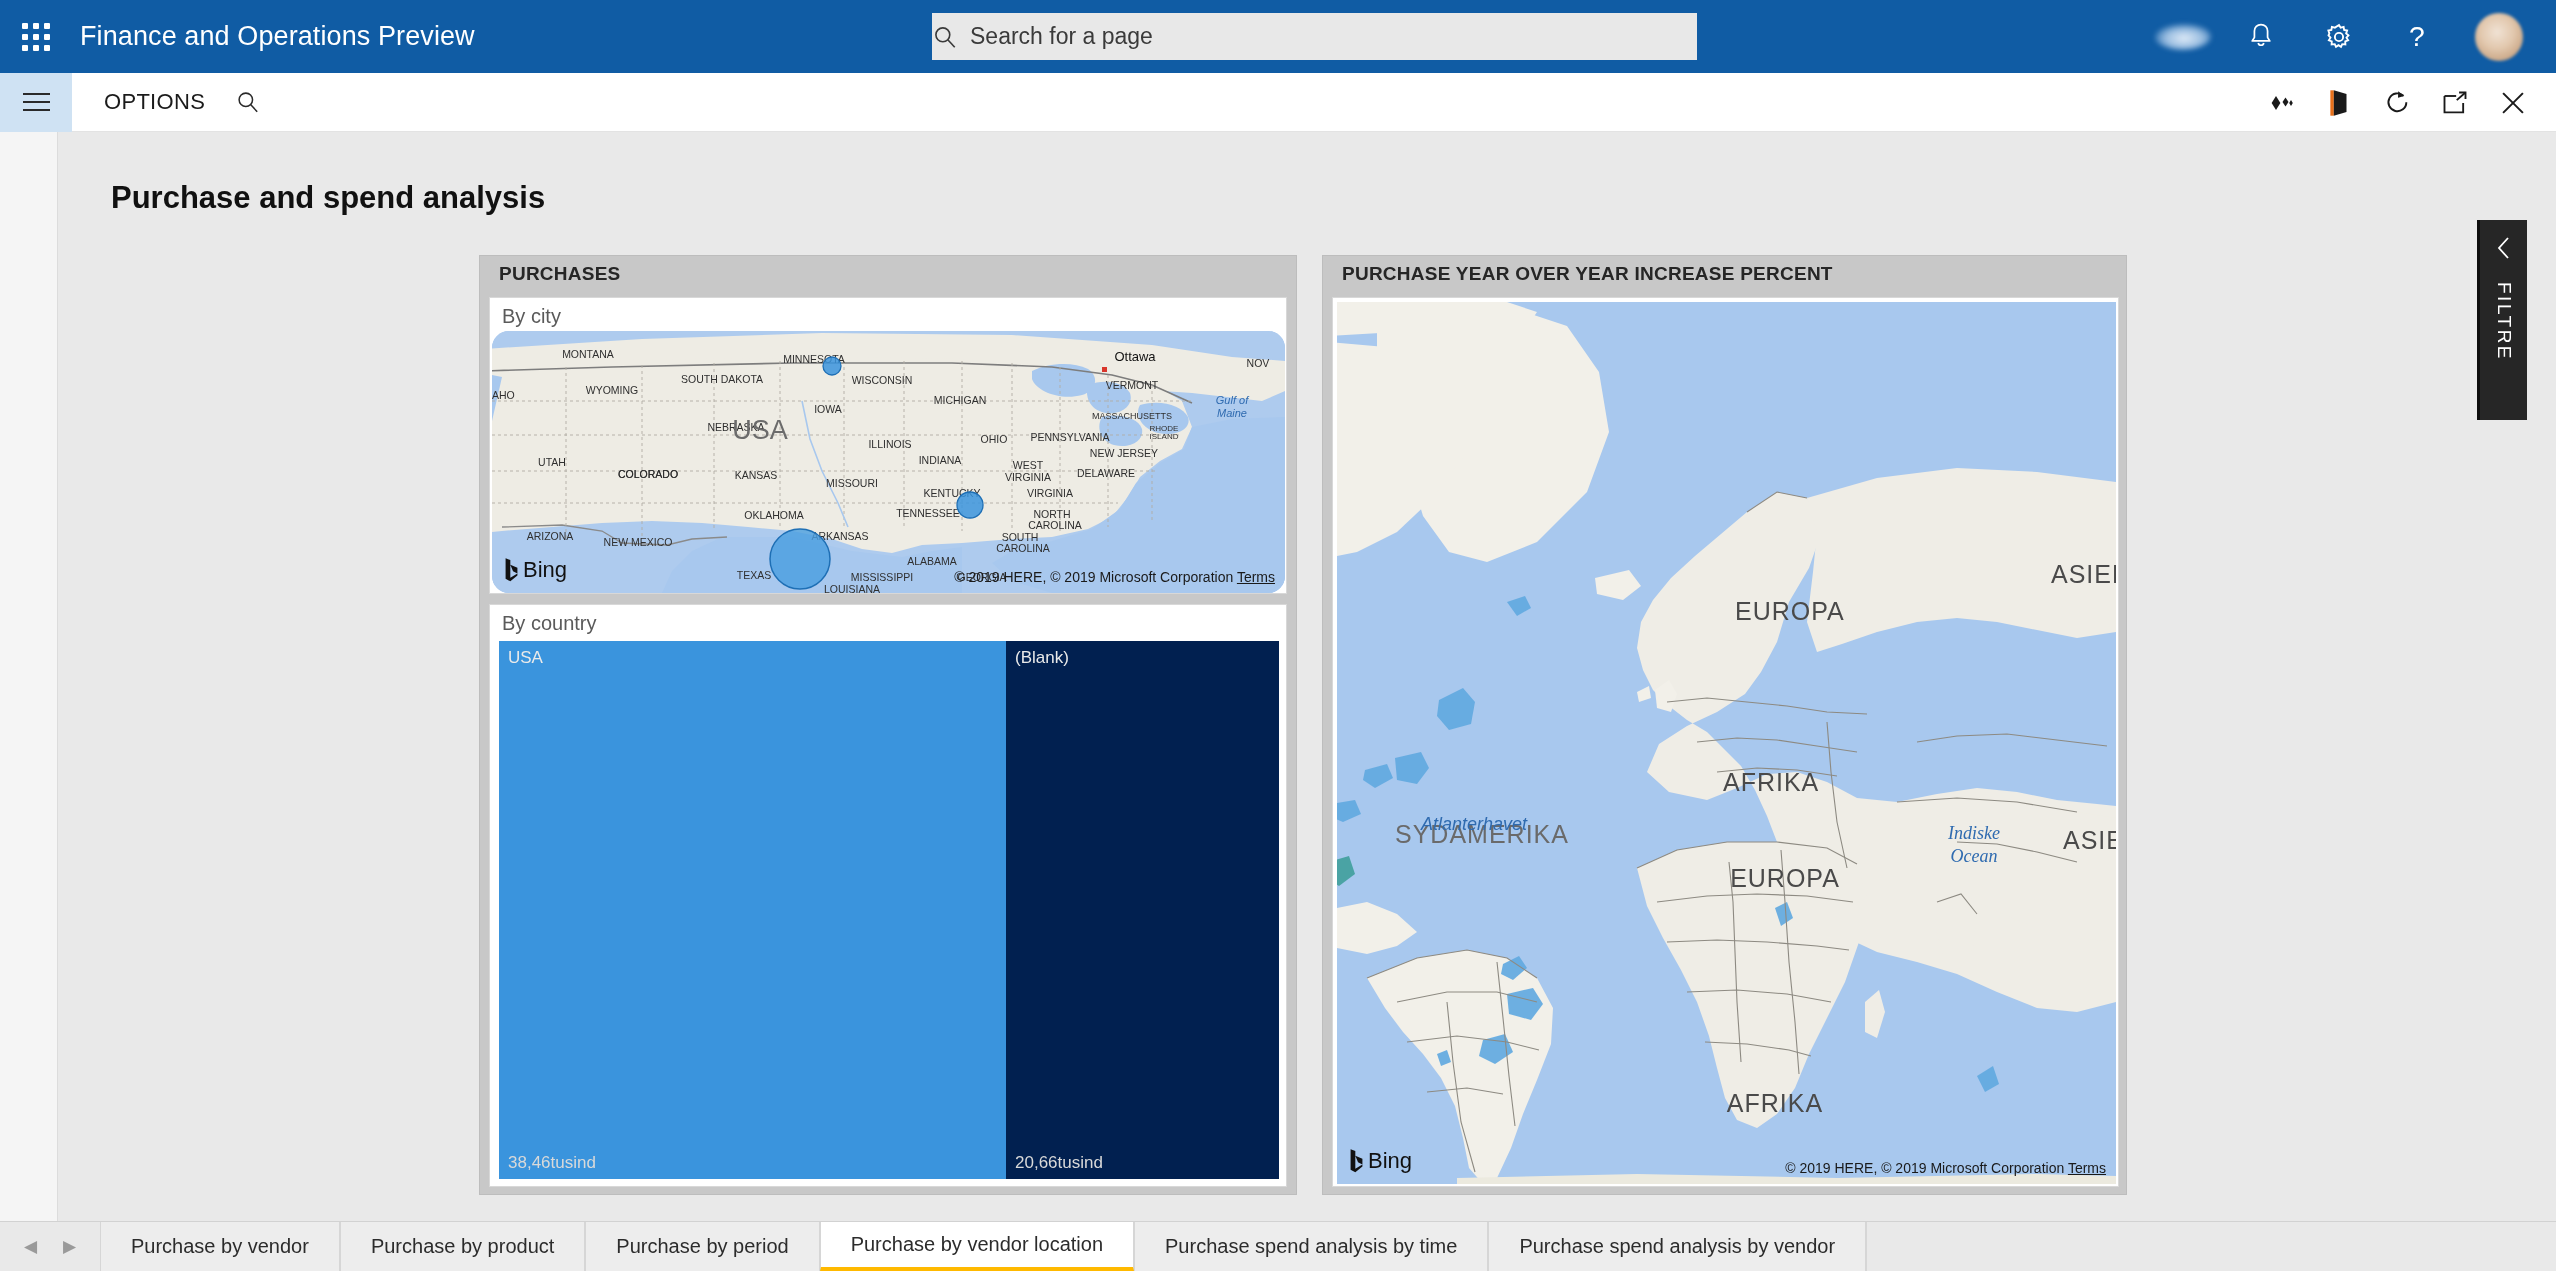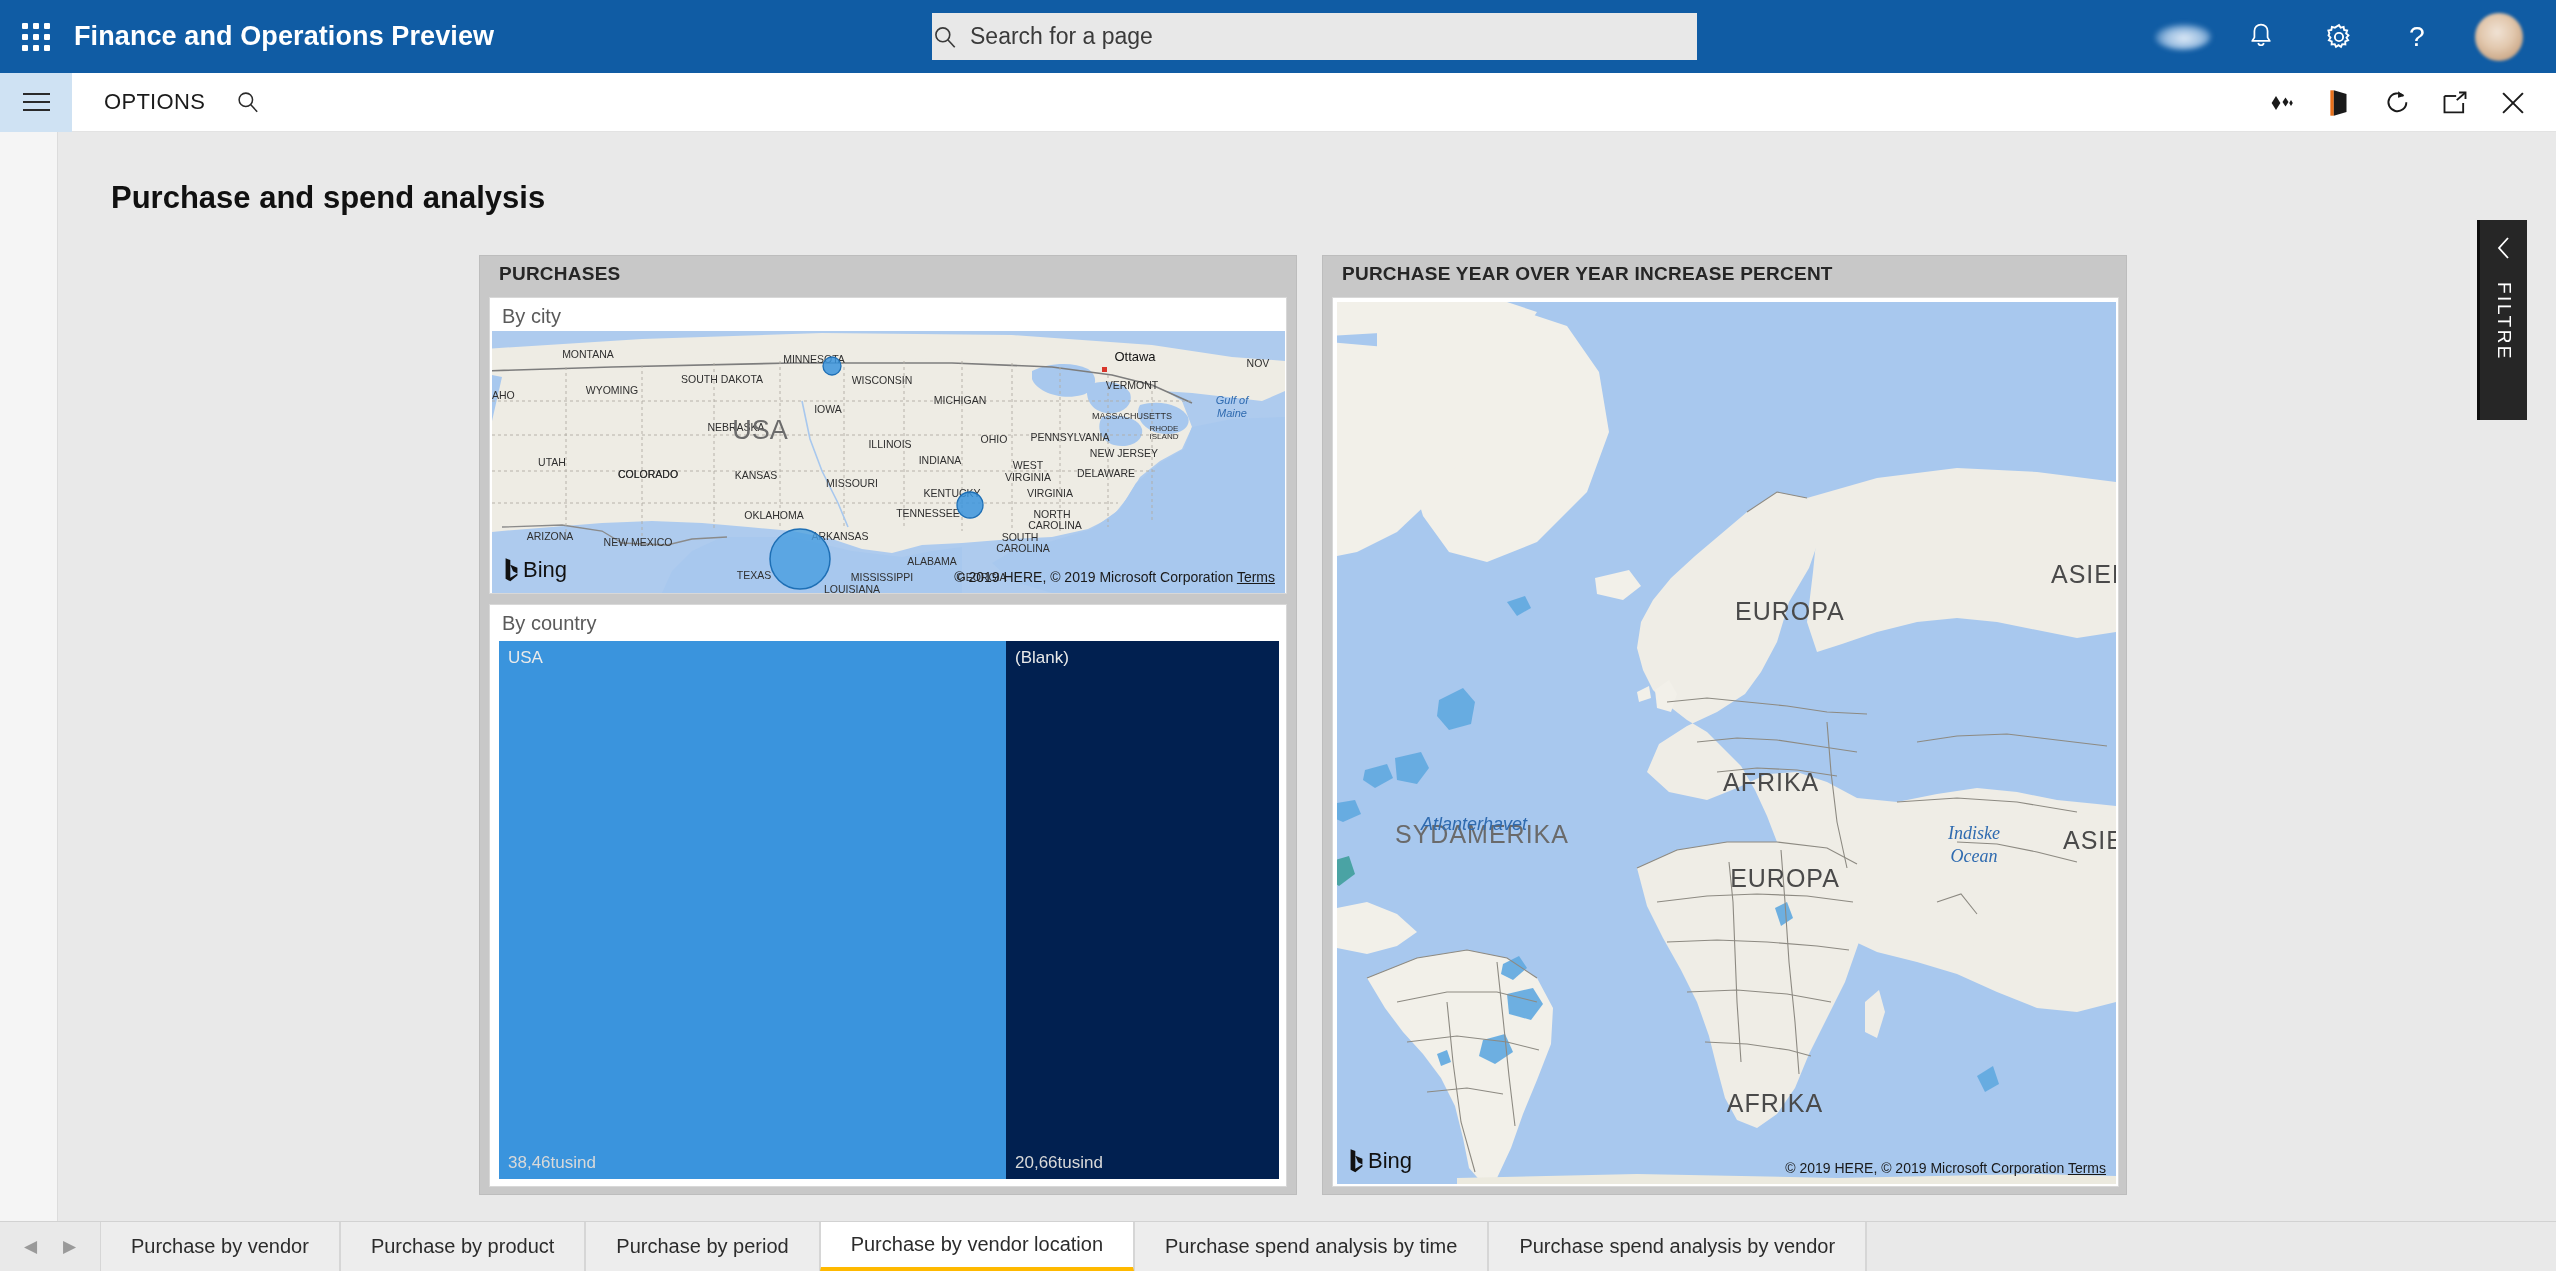--- a/index.html
+++ b/index.html
@@ -25,23 +25,23 @@
   .waffle-grid {
     display: grid;
     grid-template-columns: repeat(3, 6px);
     grid-template-rows: repeat(3, 6px);
     gap: 5px;
   }
   .waffle-grid i { display:block; width:6px; height:6px; background:#fff; border-radius:1px; }
   .app-title {
     color: #ffffff;
     font-size: 27px;
-    font-weight: bold;
+    font-weight: normal;
     letter-spacing: .1px;
-    margin-left: 2px;
+    margin-left: 8px;
     white-space: nowrap;
   }
   .search-wrap {
     position: absolute; left: 932px; top: 13px;
     width: 765px; height: 47px;
     background: #e8e8e8;
     display: flex; align-items: center;
   }
   .search-ico { width: 26px; height: 26px; flex: 0 0 26px; margin-right: 12px; }
   .search-ph { color: #3a3a3a; font-size: 23px; }
@@ -320,21 +320,21 @@
   <div class="page-rail"></div>
 </div>
 
 <div class="page-title">Purchase and spend analysis</div>
 
 <div class="card" id="card-purchases">
   <div class="card-hd">PURCHASES</div>
 
   <div class="tile" style="left:9px; top:41px; width:798px; height:297px;">
     <div class="tile-label">By city</div>
-    <div class="mapbox" style="left:2px; top:33px; width:793px; height:262px; background:#a8c8ee;">
+    <div class="mapbox" style="left:2px; top:33px; width:793px; height:262px; background:#a8c8ee;border-radius:17px;">
       <svg width="793" height="262" viewBox="0 0 793 262">
         <rect width="793" height="262" fill="#aecbee"></rect>
 
         <path d="M-10,18 L150,8 L330,2 L520,4 L660,14 L740,26 L793,30 L793,60 L770,70
                  L700,62 L640,58 L600,66 L560,62 L520,70 L470,64 L430,66 L380,58 L330,56
                  L260,52 L180,48 L100,44 L20,40 L-10,42 Z" fill="#eeece4"></path>
         <path d="M-10,34 L70,30 L200,28 L360,26 L470,28 L560,34 L620,40 L660,52 L690,70
                  L700,96 L690,118 L668,130 L648,146 L636,166 L620,186 L596,198 L560,206
                  L520,208 L470,212 L430,214 L400,222 L370,218 L340,208 L300,200 L256,196
                  L210,192 L160,190 L110,192 L60,196 L10,200 L-10,202 Z" fill="#eeece4"></path>

